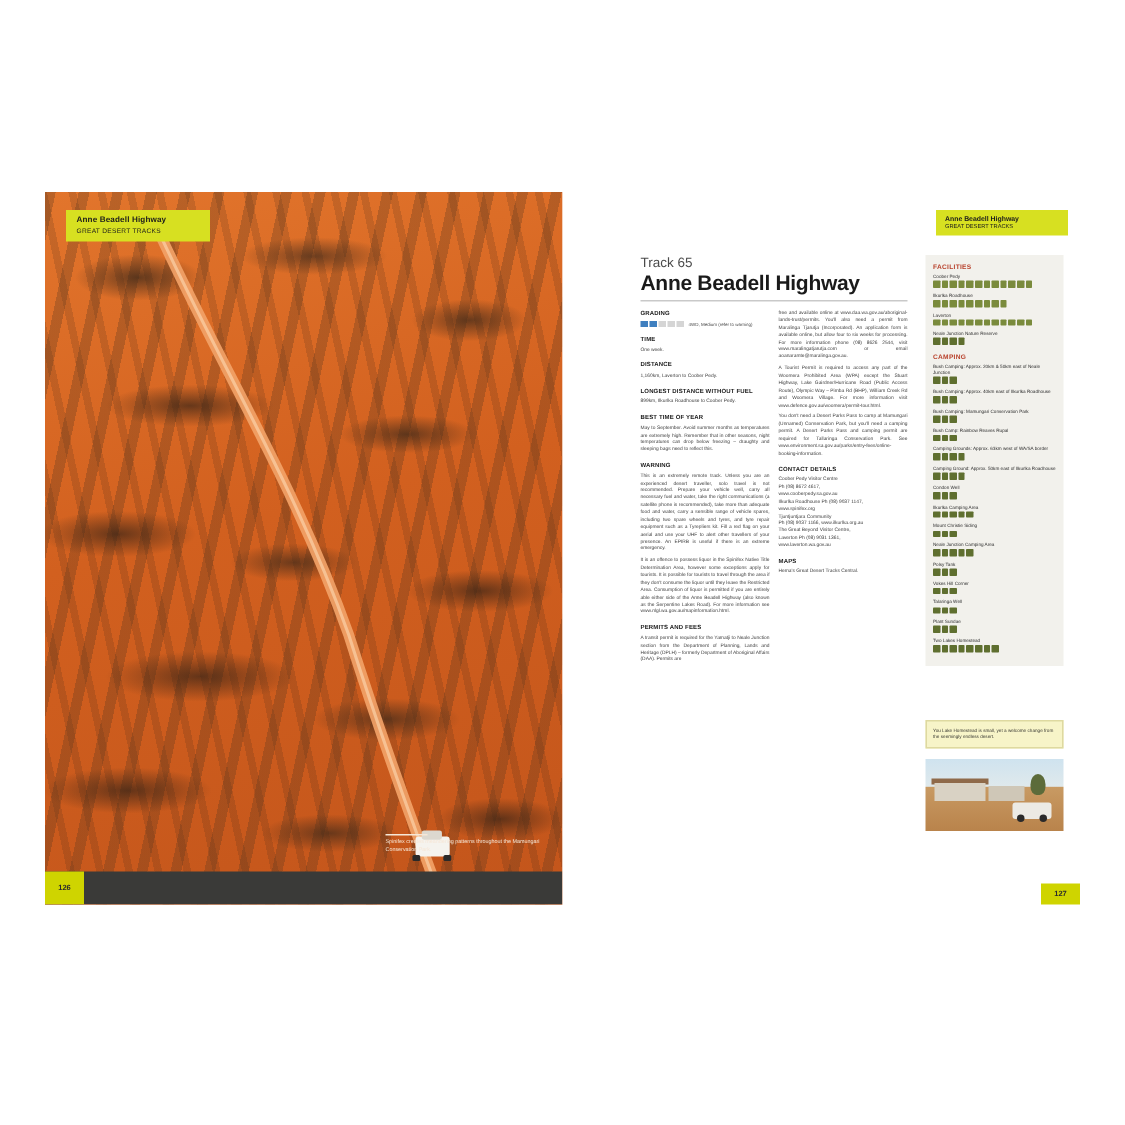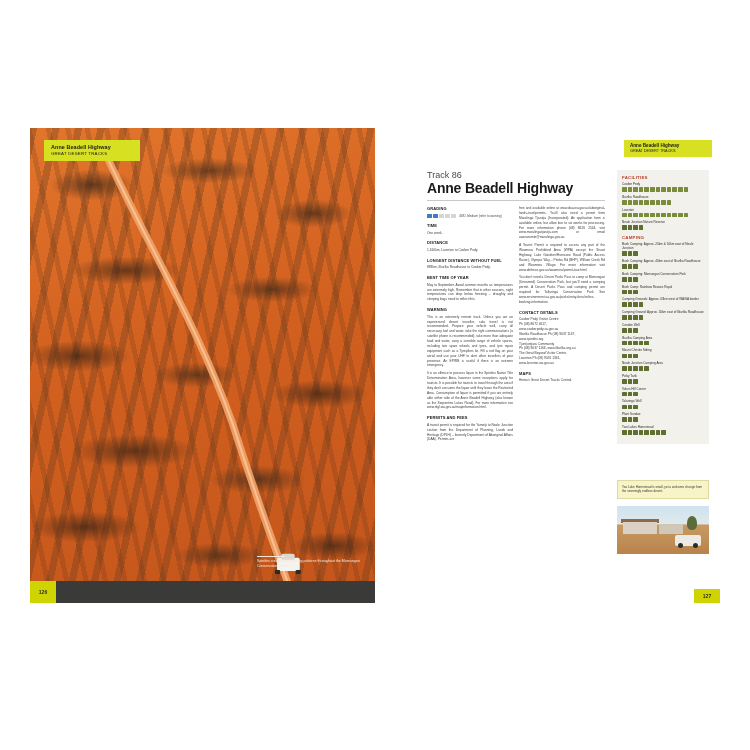--- a/index.html
+++ b/index.html
@@ -184,21 +184,21 @@
     </div>
   </div>
 
   <div class="page-right">
 
     <div class="badge-right">
       <div class="t1">Anne Beadell Highway</div>
       <div class="t2">GREAT DESERT TRACKS</div>
     </div>
 
-    <div class="track-num">Track 86</div>
+    <div class="track-num">Track 65</div>
     <div class="track-title">Anne Beadell Highway</div>
     <div class="rule"></div>
 
     <div class="col c1">
       <h3>GRADING</h3>
       <div class="grade-row">
         <span class="grade-bar">
           <i></i>
             <i></i>
             <i class="off"></i>

